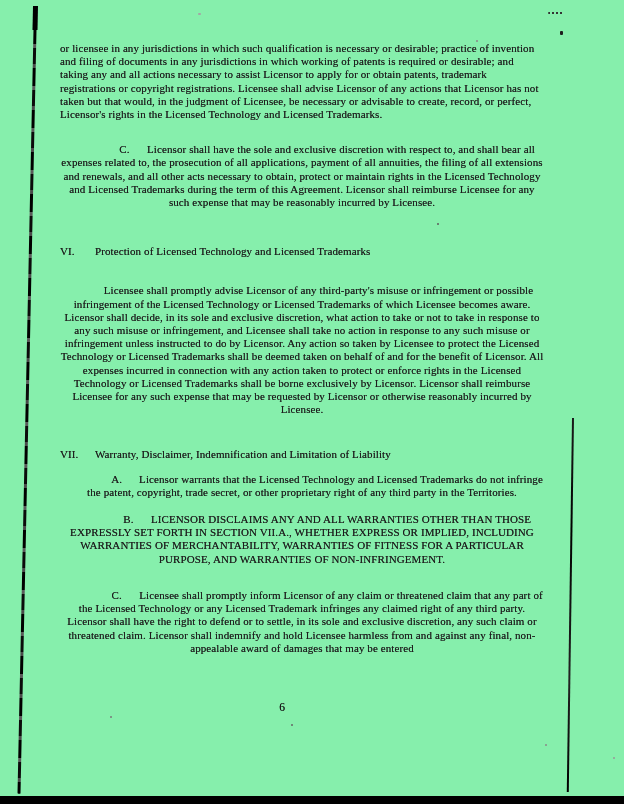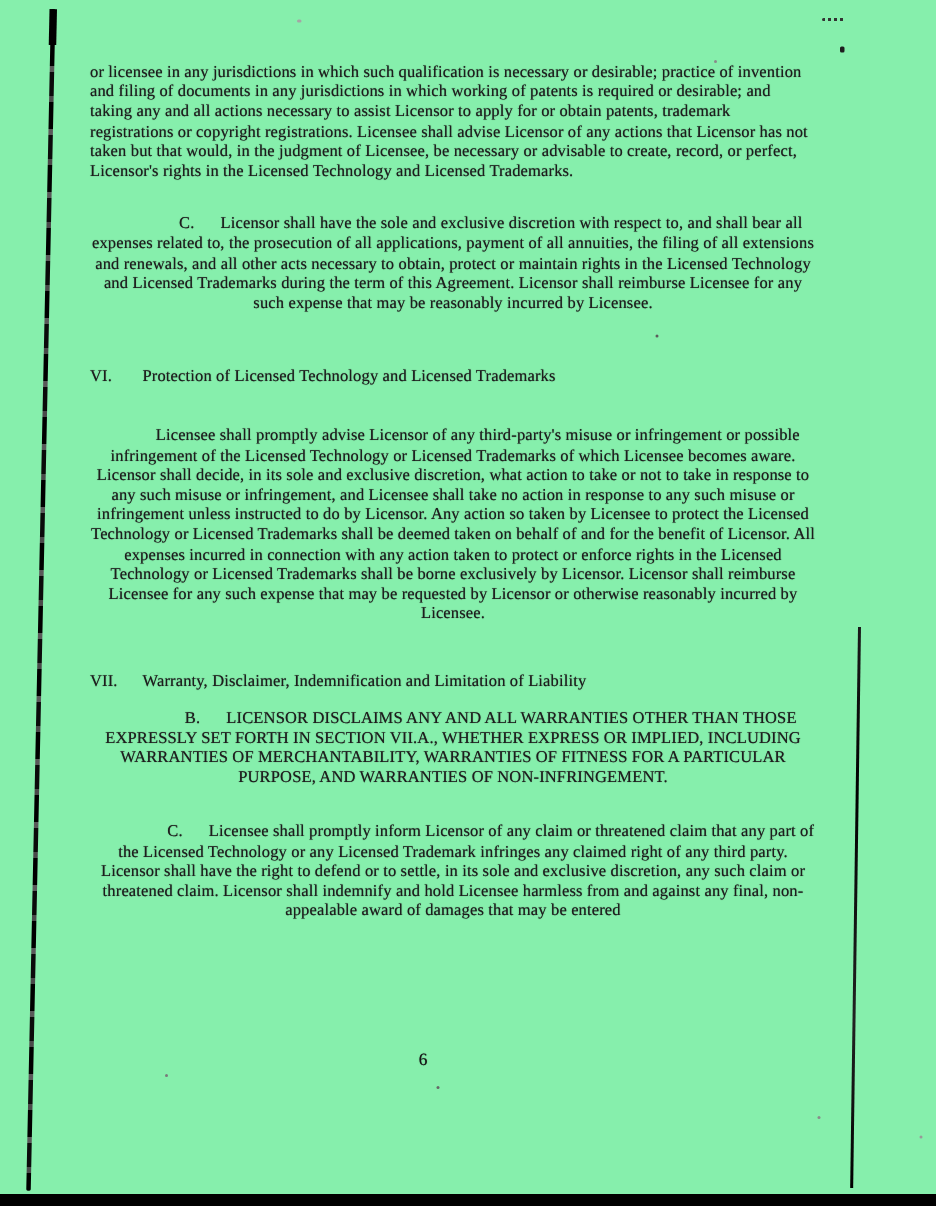--- a/index.html
+++ b/index.html
@@ -82,20 +82,23 @@
     </p>
 
     <p class="para indent mb-d">
       <span>Licensee shall promptly advise Licensor of any third-party's misuse or infringement or possible infringement of the Licensed Technology or Licensed Trademarks of which Licensee becomes aware.  Licensor shall decide, in its sole and exclusive discretion, what action to take or not to take in response to any such misuse or infringement, and Licensee shall take no action in response to any such misuse or infringement unless instructed to do by Licensor.  Any action so taken by Licensee to protect the Licensed Technology or Licensed Trademarks shall be deemed taken on behalf of and for the benefit of Licensor.  All expenses incurred in connection with any action taken to protect or enforce rights in the Licensed Technology or Licensed Trademarks shall be borne exclusively by Licensor.  Licensor shall reimburse Licensee for any such expense that may be requested by Licensor or otherwise reasonably incurred by Licensee.</span>
     </p>
 
     <p class="heading mb-e">
       <span class="hlabel">VII.</span><span class="htitle">Warranty, Disclaimer, Indemnification and Limitation of Liability</span>
     </p>
 
+    <p class="para labeled mb-f">
+      <span class="plabel">A.</span><span>Licensor warrants that the Licensed Technology and Licensed Trademarks do not infringe the patent, copyright, trade secret, or other proprietary right of any third party in the Territories.</span>
+    </p>
 
     <p class="para labeled mb-g">
       <span class="plabel">B.</span><span>LICENSOR DISCLAIMS ANY AND ALL WARRANTIES OTHER THAN THOSE EXPRESSLY SET FORTH IN SECTION VII.A., WHETHER EXPRESS OR IMPLIED, INCLUDING WARRANTIES OF MERCHANTABILITY, WARRANTIES OF FITNESS FOR A PARTICULAR PURPOSE, AND WARRANTIES OF NON-INFRINGEMENT.</span>
     </p>
 
     <p class="para labeled">
       <span class="plabel">C.</span><span>Licensee shall promptly inform Licensor of any claim or threatened claim that any part of the Licensed Technology or any Licensed Trademark infringes any claimed right of any third party.  Licensor shall have the right to defend or to settle, in its sole and exclusive discretion, any such claim or threatened claim.  Licensor shall indemnify and hold Licensee harmless from and against any final, non-appealable award of damages that may be entered</span>
     </p>
 
   </div>

